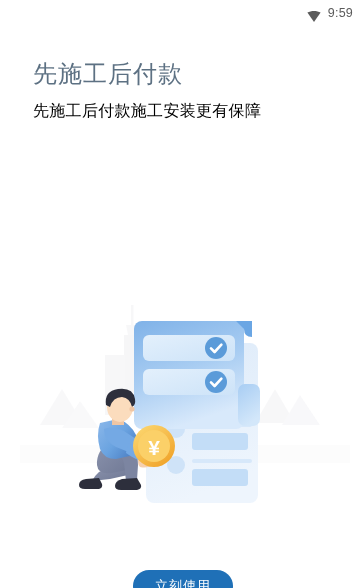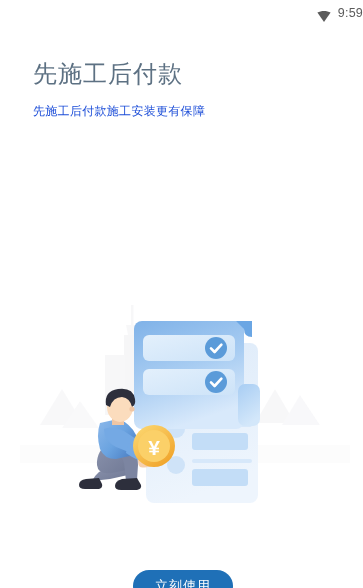--- a/index.html
+++ b/index.html
@@ -18,20 +18,21 @@
 
   
   .status-bar {
     position: absolute;
     top: 0; left: 0;
     width: 363px;
     height: 26px;
     display: flex;
     align-items: center;
     justify-content: flex-end;
+    padding-right: 10px;
     box-sizing: border-box;
   }
   .status-right {
     display: flex;
     align-items: center;
     gap: 7px;
   }
   .wifi-icon {
     display: block;
     width: 14px;
@@ -52,23 +53,23 @@
     font-size: 24px;
     line-height: 27px;
     color: #5d7183;
     letter-spacing: 1px;
     white-space: nowrap;
   }
   .subhead {
     position: absolute;
     top: 102px;
     left: 33px;
-    font-size: 12px;
+    font-size: 16px;
     line-height: 18px;
-    color: #1d4ed8;
+    color: #000000;
     letter-spacing: 0.3px;
     white-space: nowrap;
   }
 
   
   .illustration {
     position: absolute;
     left: 0;
     top: 283px;
     width: 363px;

